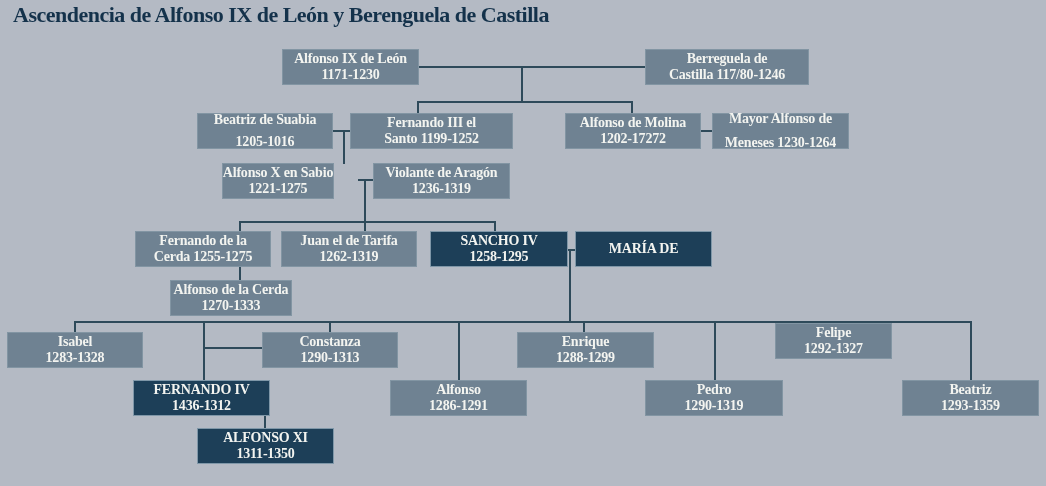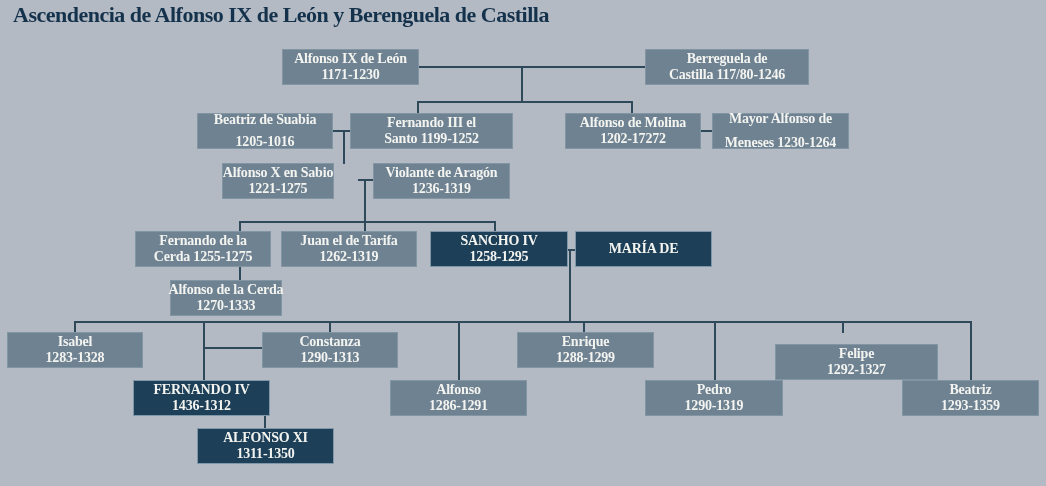--- a/index.html
+++ b/index.html
@@ -100,37 +100,37 @@
         <div class="node-line">Juan el de Tarifa</div>
         <div class="node-line">1262-1319</div>
       </div>
       <div class="node dark" style="left: 430px; top: 231px; width: 138px; height: 36px;">
         <div class="node-line">SANCHO IV</div>
         <div class="node-line">1258-1295</div>
       </div>
       <div class="node dark" style="left: 575px; top: 231px; width: 137px; height: 36px;">
         <div class="node-line">MARÍA DE</div>
       </div>
-      <div class="node light" style="left: 170px; top: 280px; width: 112px; height: 36px;">
+      <div class="node light" style="left: 170px; top: 280px; width: 122px; height: 36px;">
         <div class="node-line">Alfonso de la Cerda</div>
         <div class="node-line">1270-1333</div>
       </div>
       <div class="node light" style="left: 7px; top: 332px; width: 136px; height: 36px;">
         <div class="node-line">Isabel</div>
         <div class="node-line">1283-1328</div>
       </div>
       <div class="node light" style="left: 262px; top: 332px; width: 136px; height: 36px;">
         <div class="node-line">Constanza</div>
         <div class="node-line">1290-1313</div>
       </div>
       <div class="node light" style="left: 517px; top: 332px; width: 137px; height: 36px;">
         <div class="node-line">Enrique</div>
         <div class="node-line">1288-1299</div>
       </div>
-      <div class="node light" style="left: 775px; top: 344px; width: 163px; height: 36px;">
+      <div class="node light" style="left: 775px; top: 323px; width: 117px; height: 36px;">
         <div class="node-line">Felipe</div>
         <div class="node-line">1292-1327</div>
       </div>
       <div class="node dark" style="left: 133px; top: 380px; width: 137px; height: 36px;">
         <div class="node-line">FERNANDO IV</div>
         <div class="node-line">1436-1312</div>
       </div>
       <div class="node light" style="left: 390px; top: 380px; width: 137px; height: 36px;">
         <div class="node-line">Alfonso</div>
         <div class="node-line">1286-1291</div>

